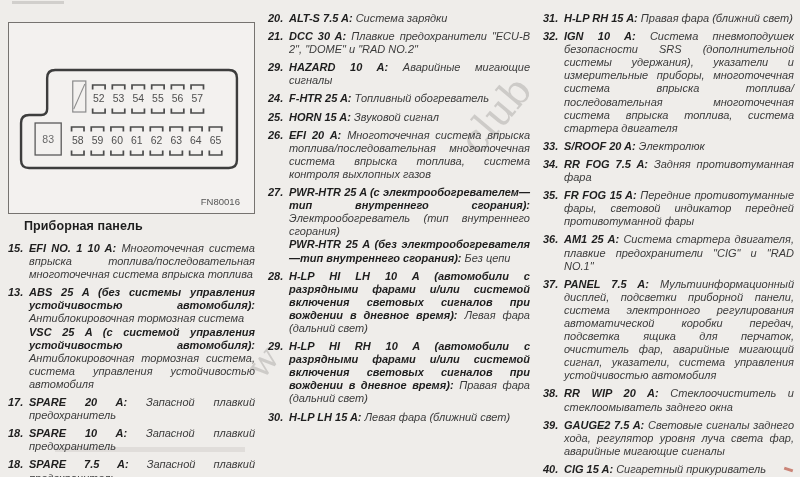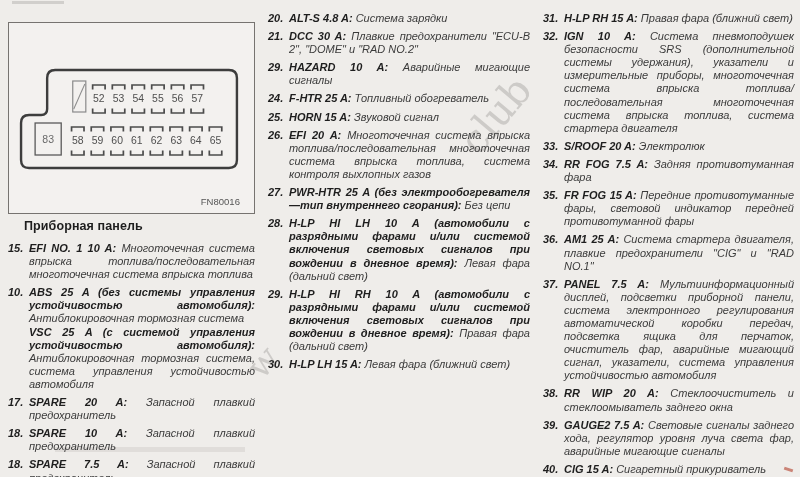--- a/index.html
+++ b/index.html
@@ -129,21 +129,21 @@
         <text x="230" y="182" text-anchor="end" font-size="9.5" fill="#555">FN80016</text>
       </svg>
     </div>
     <div class="caption">Приборная панель</div>
     <div class="items">
         <div class="item">
           <span class="num">15.</span>
           <div class="part"><b>EFI NO. 1 10 A: </b><span>Многоточечная система впрыска топлива/последовательная многоточечная система впрыска топлива</span></div>
         </div>
         <div class="item">
-          <span class="num">10.</span>
+          <span class="num">13.</span>
           <div class="part"><b>ABS 25 A (без системы управления устойчивостью автомобиля): </b><span>Антиблокировочная тормозная система</span></div>
           <div class="part"><b>VSC 25 A (с системой управления устойчивостью автомобиля): </b><span>Антиблокировочная тормозная система, система управления устойчивостью автомобиля</span></div>
         </div>
         <div class="item">
           <span class="num">17.</span>
           <div class="part"><b>SPARE 20 A: </b><span>Запасной плавкий предохранитель</span></div>
         </div>
         <div class="item">
           <span class="num">18.</span>
           <div class="part"><b>SPARE 10 A: </b><span>Запасной плавкий предохранитель</span></div>
@@ -152,21 +152,21 @@
           <span class="num">18.</span>
           <div class="part"><b>SPARE 7.5 A: </b><span>Запасной плавкий предохранитель</span></div>
         </div>
       </div>
   </div>
 
   <div class="col col-mid">
     <div class="items">
         <div class="item">
           <span class="num">20.</span>
-          <div class="part"><b>ALT-S 4.8 A: </b><span>Система зарядки</span></div>
+          <div class="part"><b>ALT-S 7.5 A: </b><span>Система зарядки</span></div>
         </div>
         <div class="item">
           <span class="num">21.</span>
           <div class="part"><b>DCC 30 A: </b><span>Плавкие предохранители "ECU-B 2", "DOME" и "RAD NO.2"</span></div>
         </div>
         <div class="item">
           <span class="num">29.</span>
           <div class="part"><b>HAZARD 10 A: </b><span>Аварийные мигающие сигналы</span></div>
         </div>
         <div class="item">
@@ -176,20 +176,21 @@
         <div class="item">
           <span class="num">25.</span>
           <div class="part"><b>HORN 15 A: </b><span>Звуковой сигнал</span></div>
         </div>
         <div class="item">
           <span class="num">26.</span>
           <div class="part"><b>EFI 20 A: </b><span>Многоточечная система впрыска топлива/последовательная многоточечная система впрыска топлива, система контроля выхлопных газов</span></div>
         </div>
         <div class="item">
           <span class="num">27.</span>
+          <div class="part"><b>PWR-HTR 25 A (с электрообогревателем—тип внутреннего сгорания): </b><span>Электрообогреватель (тип внутреннего сгорания)</span></div>
           <div class="part"><b>PWR-HTR 25 A (без электрообогревателя—тип внутреннего сгорания): </b><span>Без цепи</span></div>
         </div>
         <div class="item">
           <span class="num">28.</span>
           <div class="part"><b>H-LP HI LH 10 A (автомобили с разрядными фарами и/или системой включения световых сигналов при вождении в дневное время): </b><span>Левая фара (дальний свет)</span></div>
         </div>
         <div class="item">
           <span class="num">29.</span>
           <div class="part"><b>H-LP HI RH 10 A (автомобили с разрядными фарами и/или системой включения световых сигналов при вождении в дневное время): </b><span>Правая фара (дальний свет)</span></div>
         </div>

